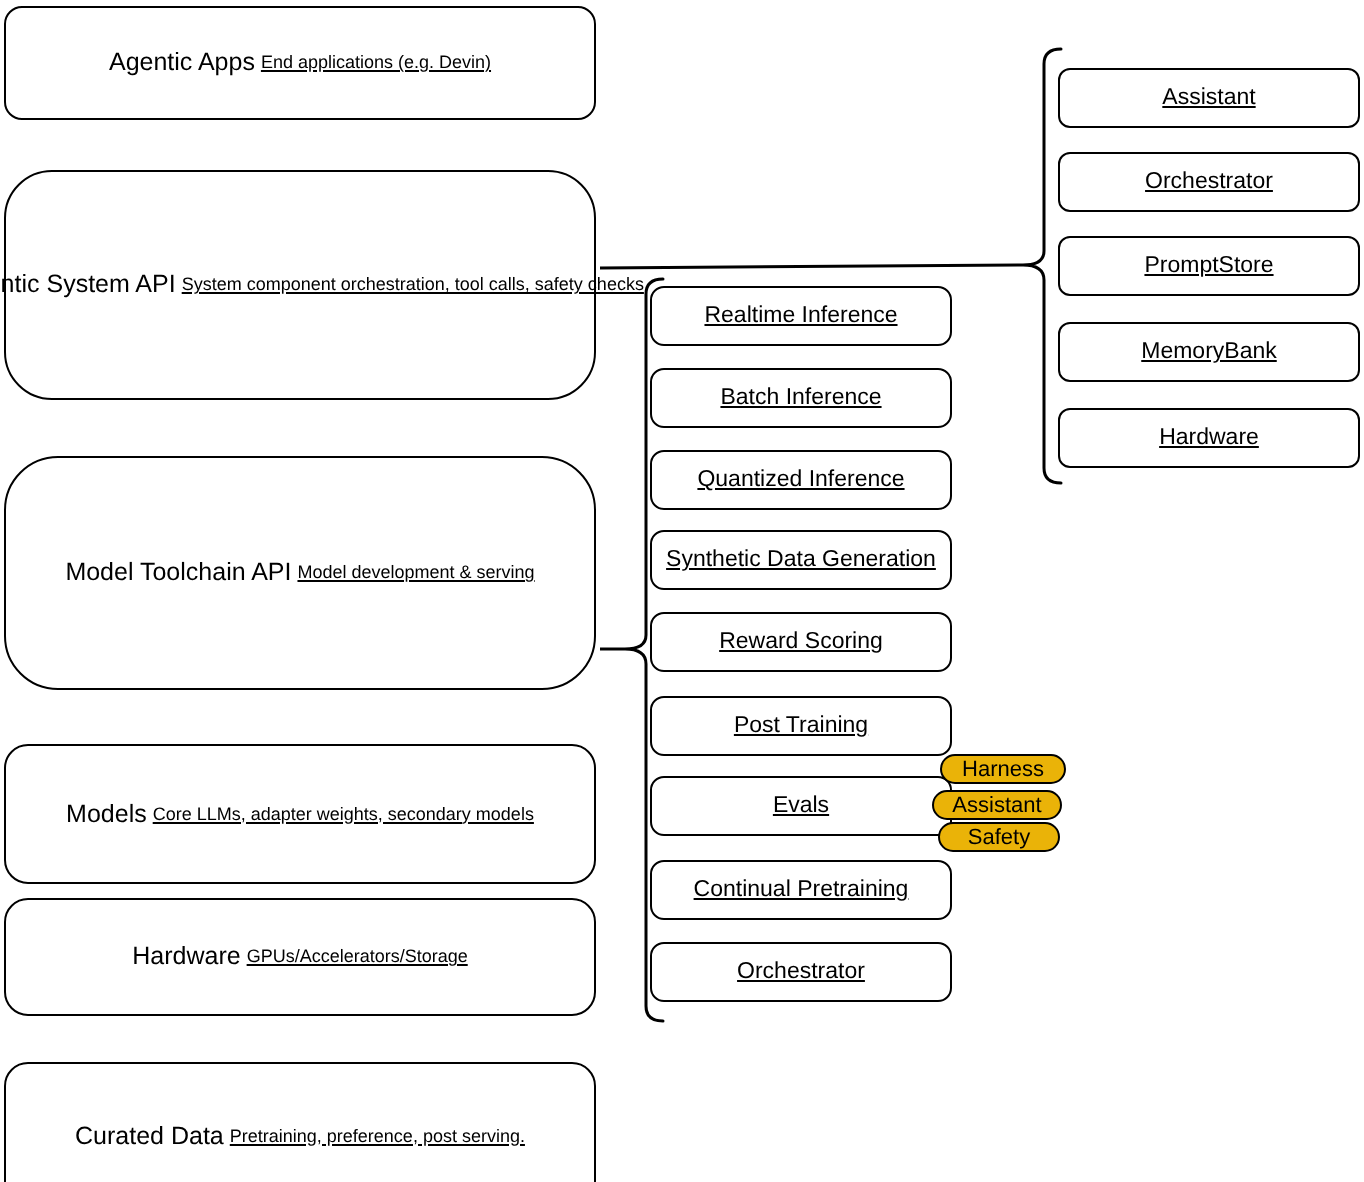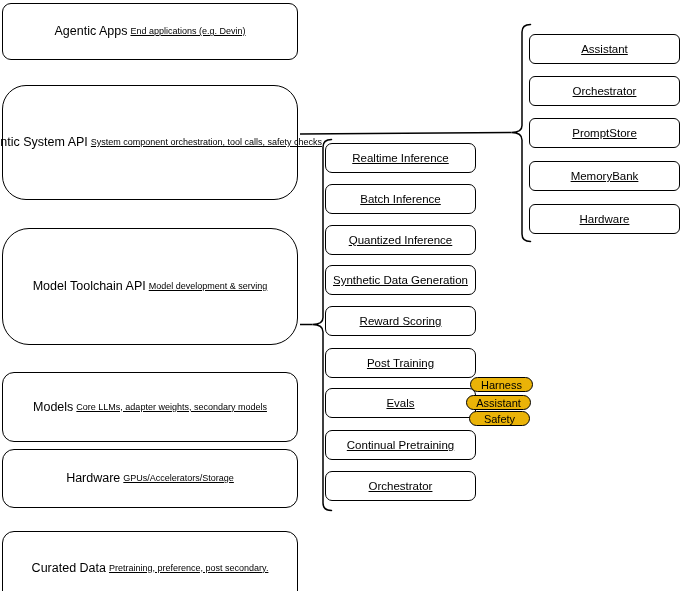--- a/index.html
+++ b/index.html
@@ -115,21 +115,21 @@
     <div class="s">Core LLMs, adapter weights, secondary models</div>
   </div>
 
   <div class="node" style="top:449px;height:59px;border-radius:12px">
     <div class="t">Hardware</div>
     <div class="s">GPUs/Accelerators/Storage</div>
   </div>
 
   <div class="node" style="top:531px;height:74px;border-radius:12px">
     <div class="t">Curated Data</div>
-    <div class="s">Pretraining, preference, post secondary.</div>
+    <div class="s">Pretraining, preference, post serving.</div>
   </div>
 
   <div class="item mid" style="top:143px">Realtime Inference</div>
   <div class="item mid" style="top:184px">Batch Inference</div>
   <div class="item mid" style="top:225px">Quantized Inference</div>
   <div class="item mid" style="top:265px">Synthetic Data Generation</div>
   <div class="item mid" style="top:306px">Reward Scoring</div>
   <div class="item mid" style="top:348px">Post Training</div>
   <div class="item mid" style="top:388px">Evals</div>
   <div class="item mid" style="top:430px">Continual Pretraining</div>

